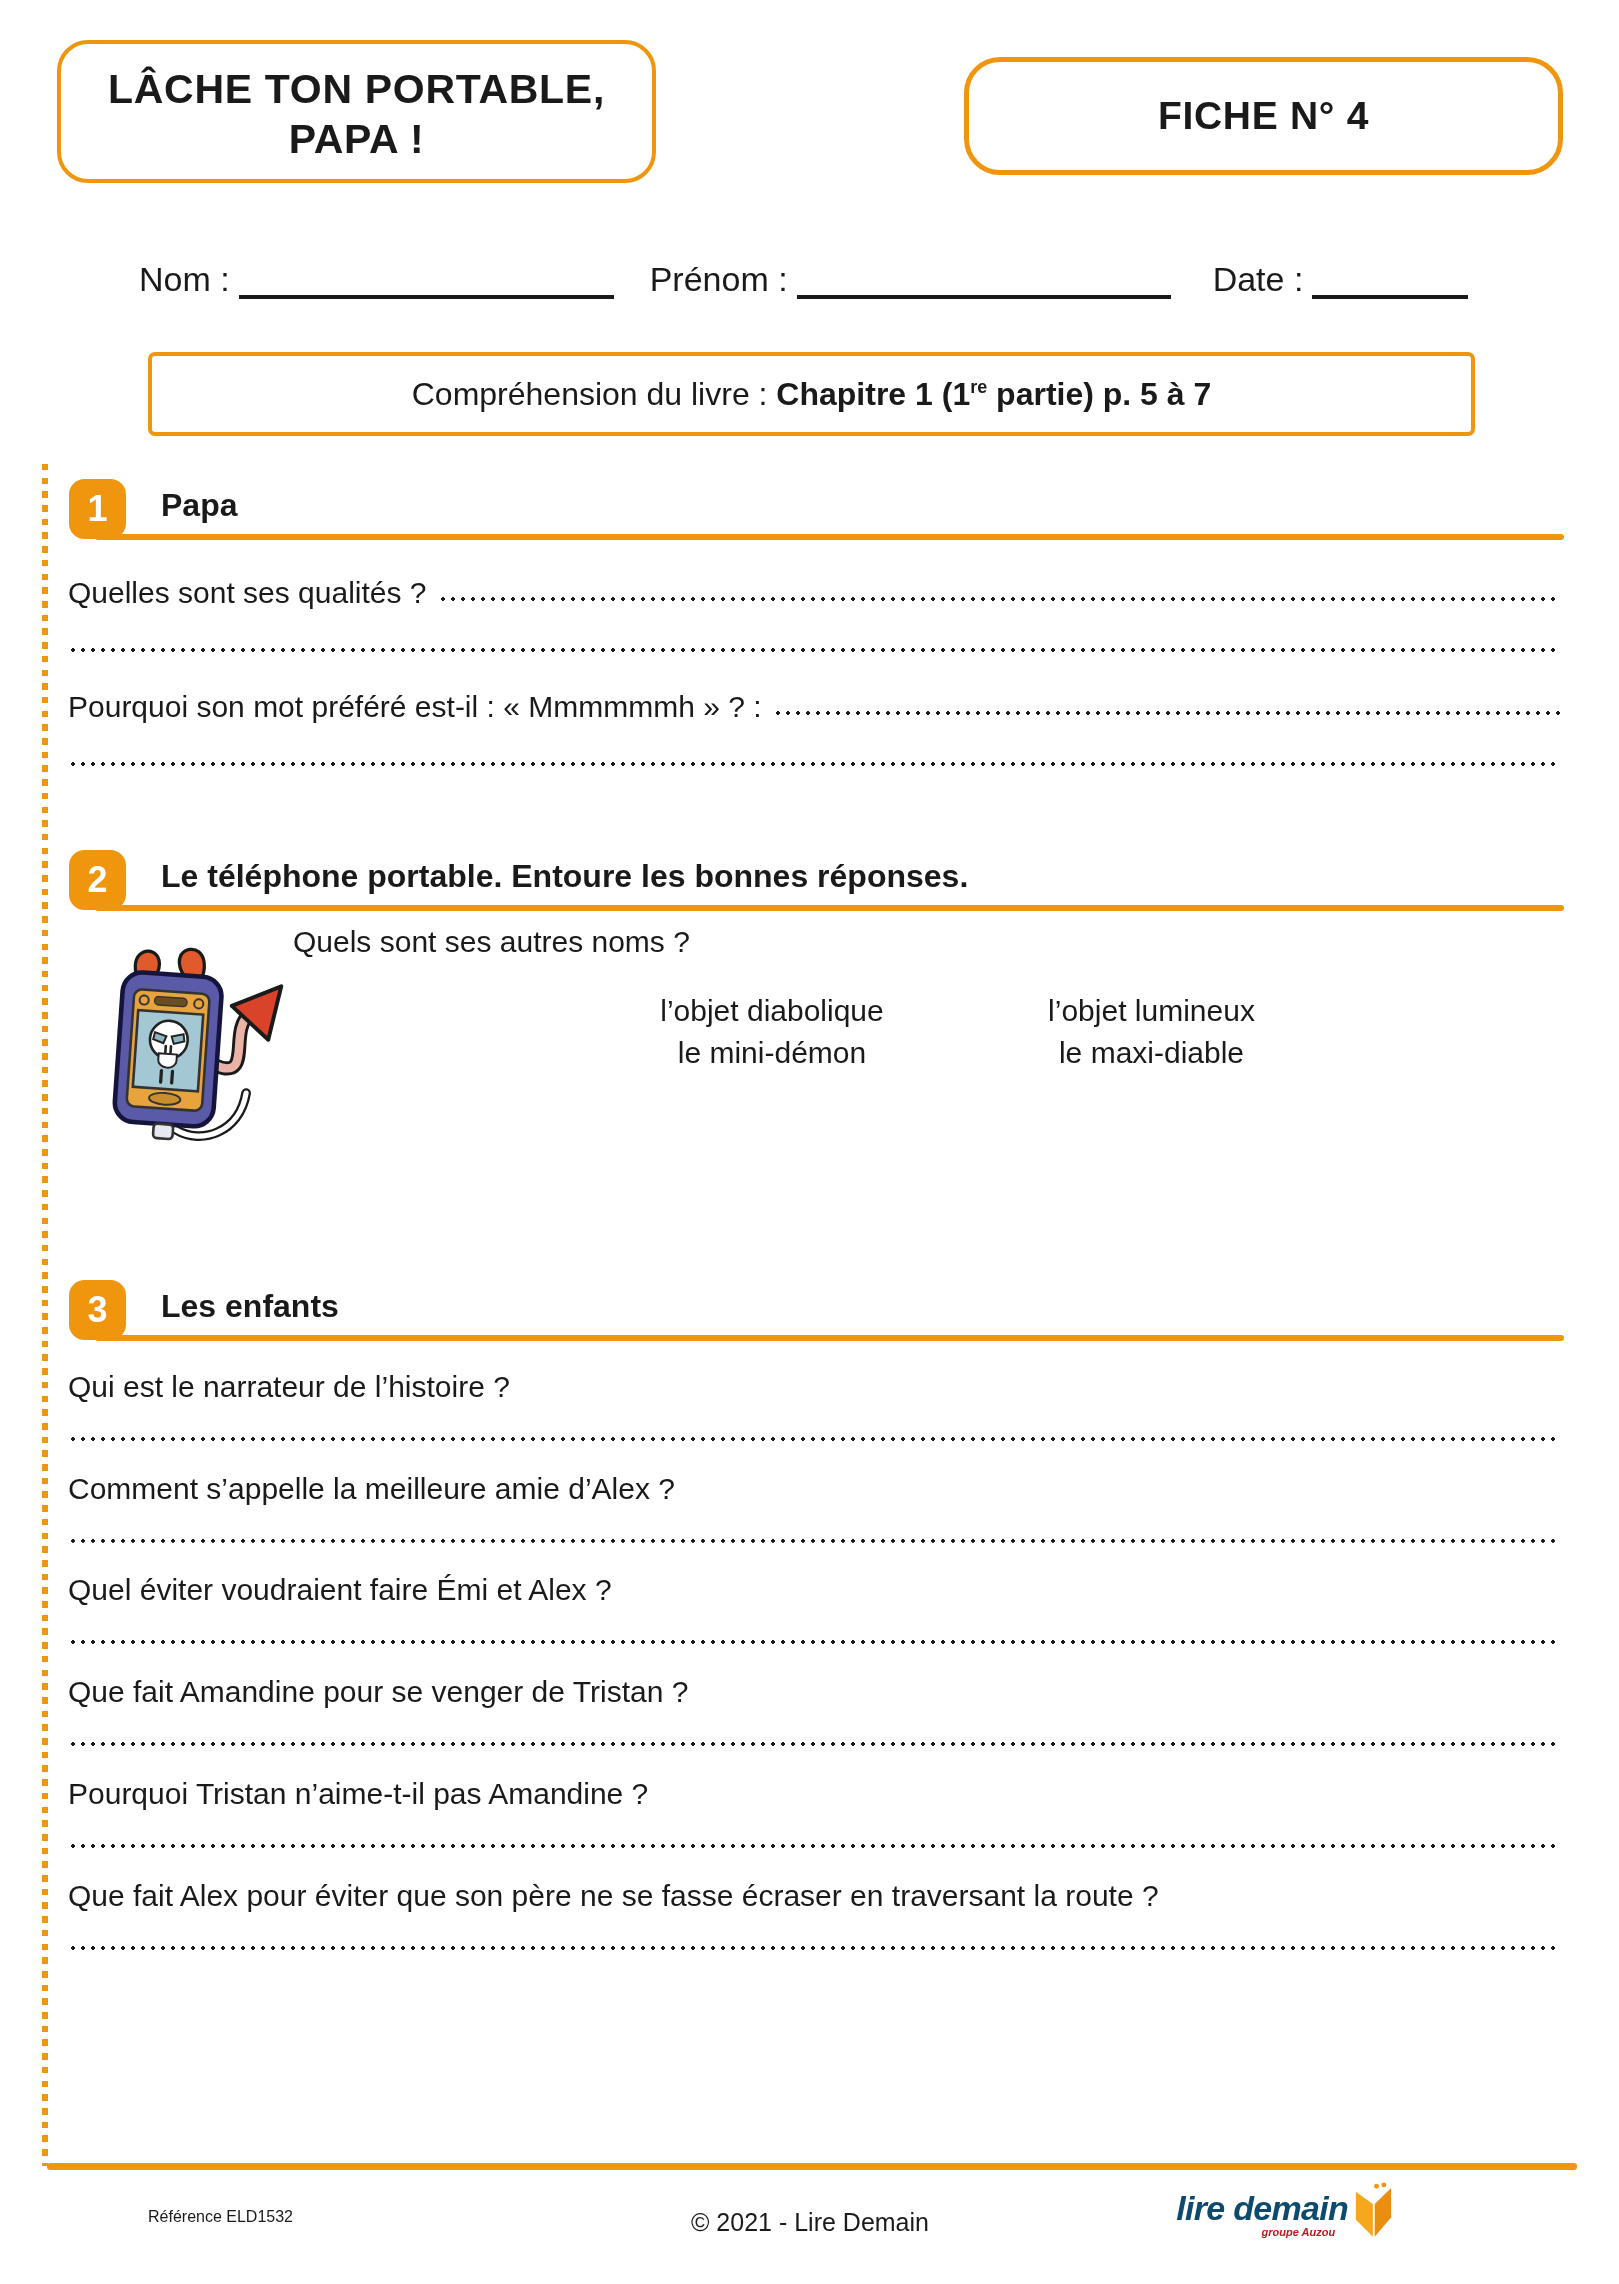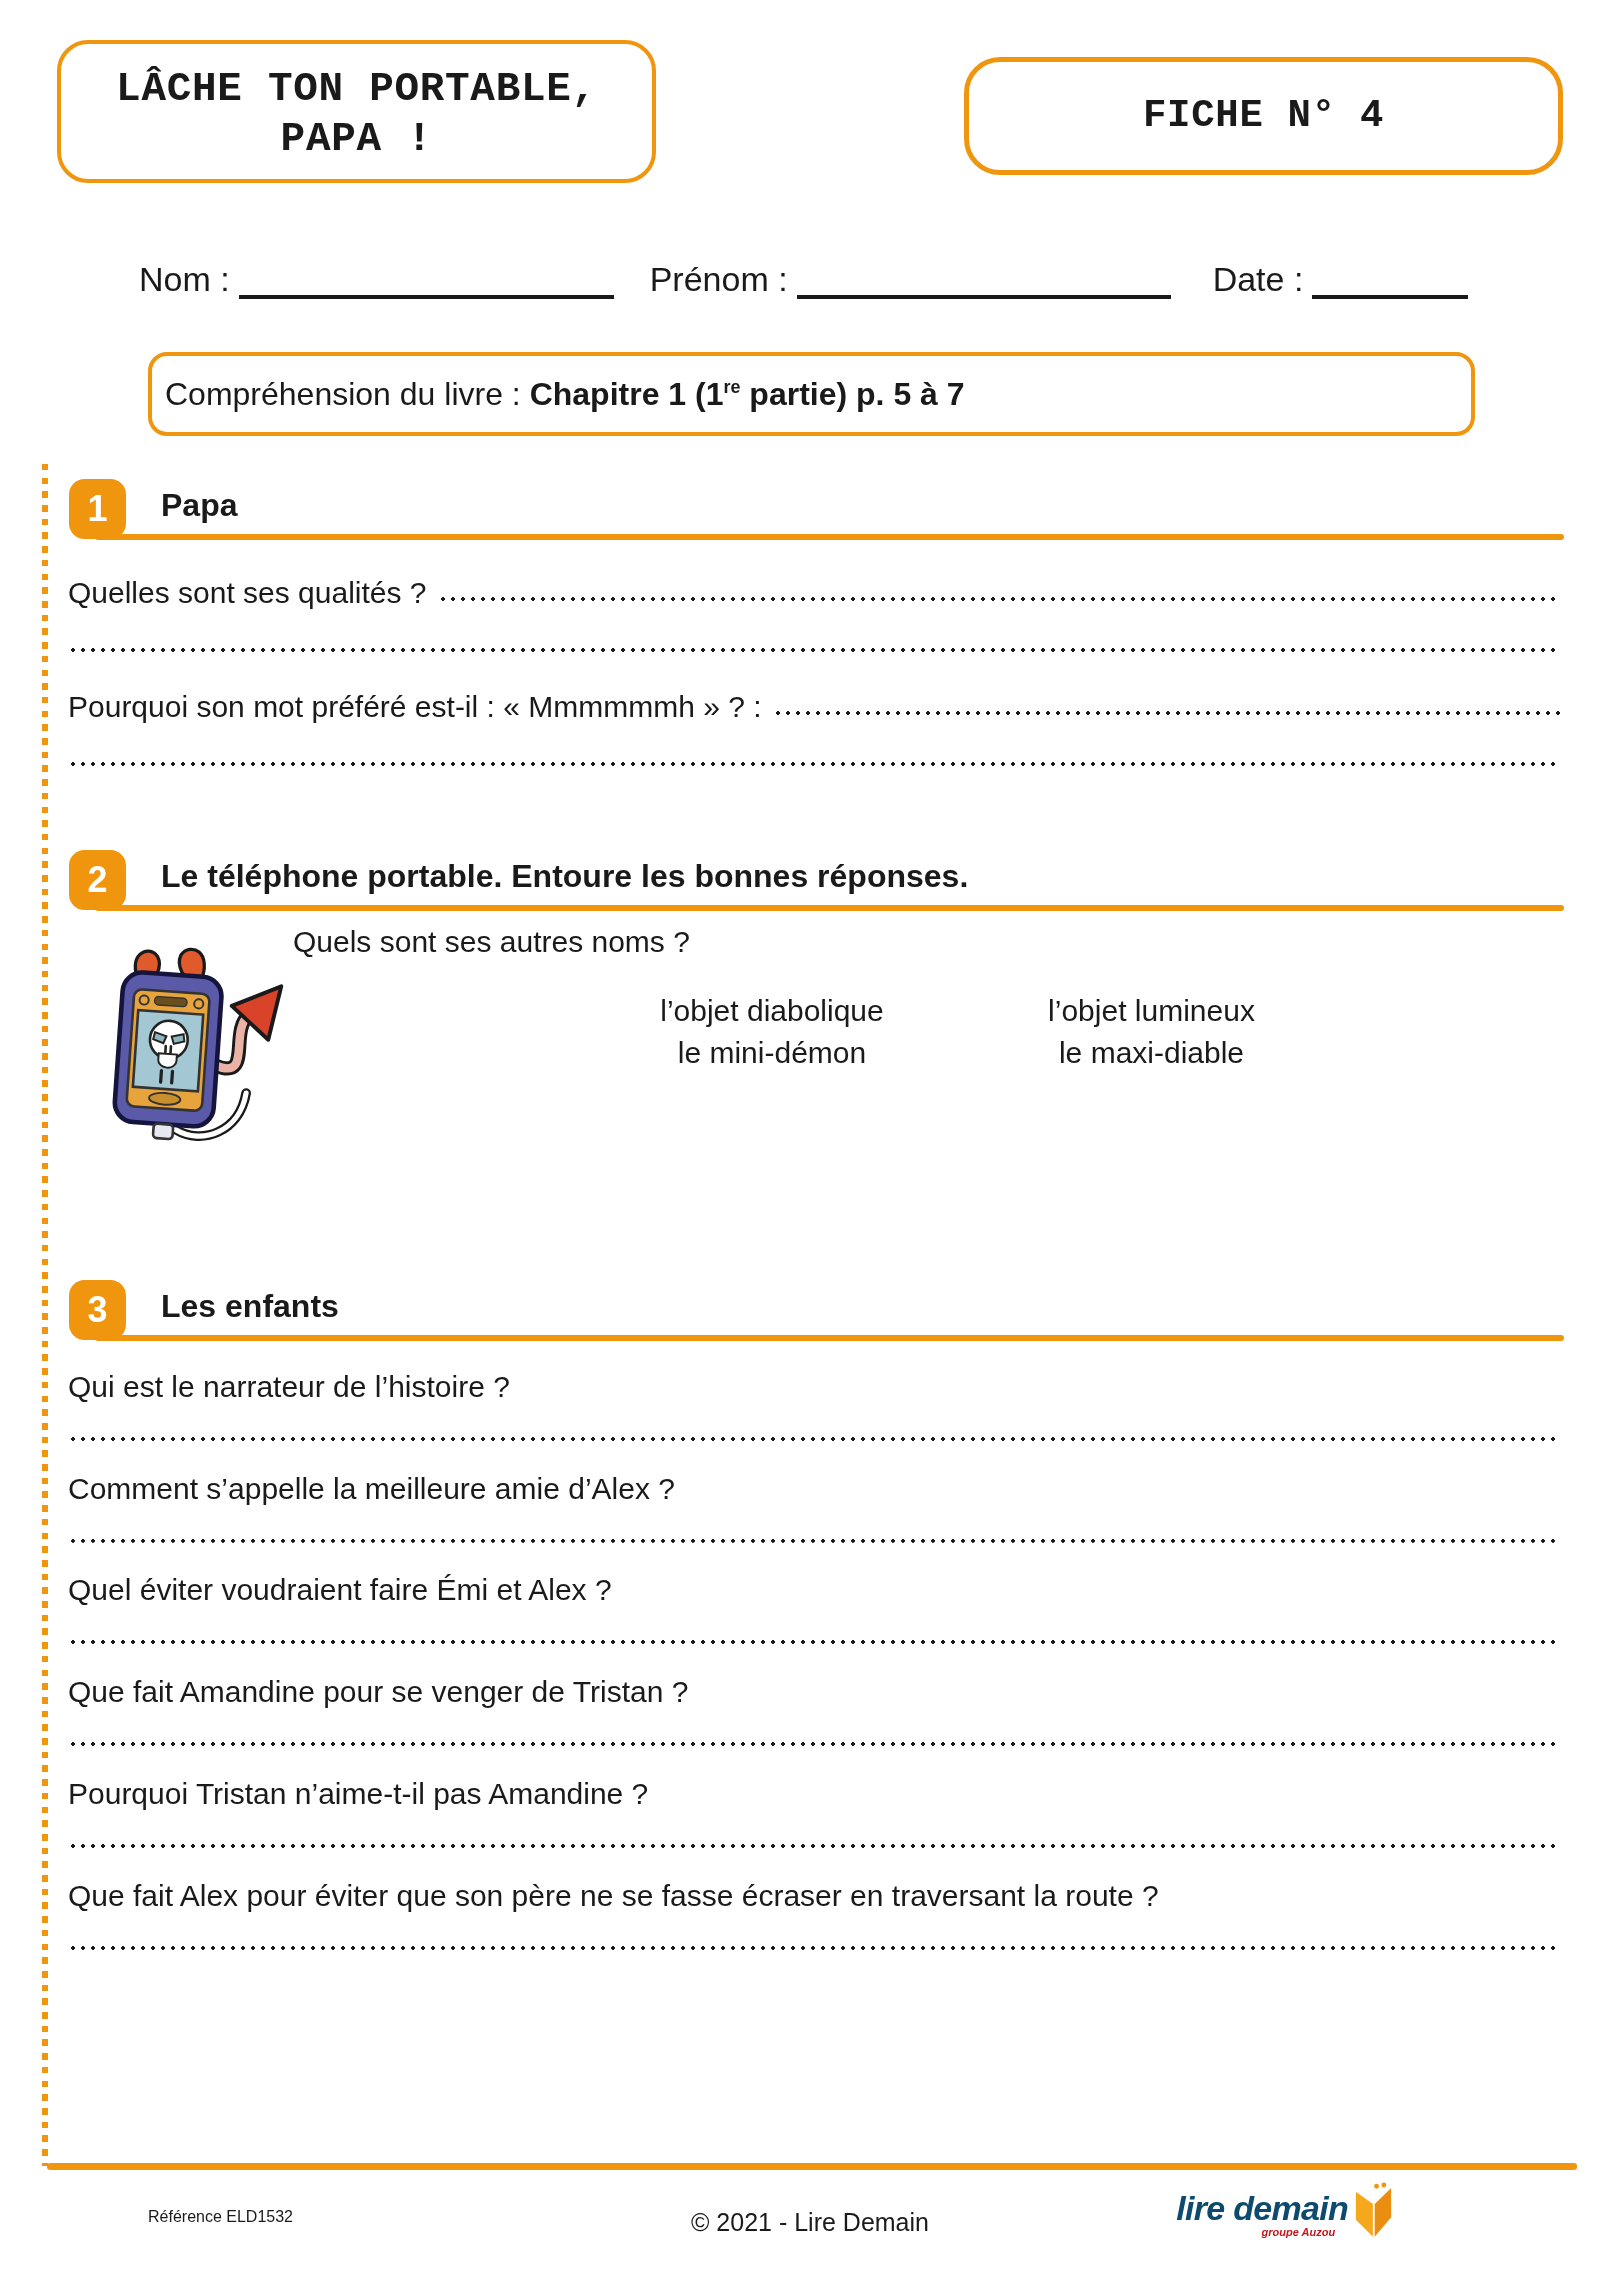--- a/index.html
+++ b/index.html
@@ -16,21 +16,20 @@
     color:var(--ink);
     overflow:hidden;
   }
 
   
   .header-row{
     display:flex;
     justify-content:space-between;
     align-items:flex-start;
     padding:40px 57px 0 57px;
-    font-family:Liberation Mono, monospace;
   }
   .title-box{
     box-sizing:border-box;
     width:599px;
     border:4.6px solid var(--orange);
     border-radius:31px;
     text-align:center;
     padding:19.5px 7.8px 15.6px 7.8px;
     font-size:41px;
     font-weight:bold;
@@ -69,23 +68,23 @@
   .l-prenom{width:374px;margin-left:9px;}
   .l-date{width:156px;margin-left:9px;}
   .id-prenom{margin-left:36px;}
   .id-date{margin-left:42px;}
 
   
   .comp-box{
     box-sizing:border-box;
     margin:53px 145px 0 148px;
     border:4.6px solid var(--orange);
-    border-radius:19px;
+    border-radius:7px;
     padding:19.5px 13px;
-    text-align:left;
+    text-align:center;
     font-size:32px;
   }
   .comp-box b{font-weight:bold;}
   .comp-box sup{font-size:18px;vertical-align:super;font-weight:bold;}
 
   
   .cut-line{
     position:absolute;
     left:42px;
     top:464px;

